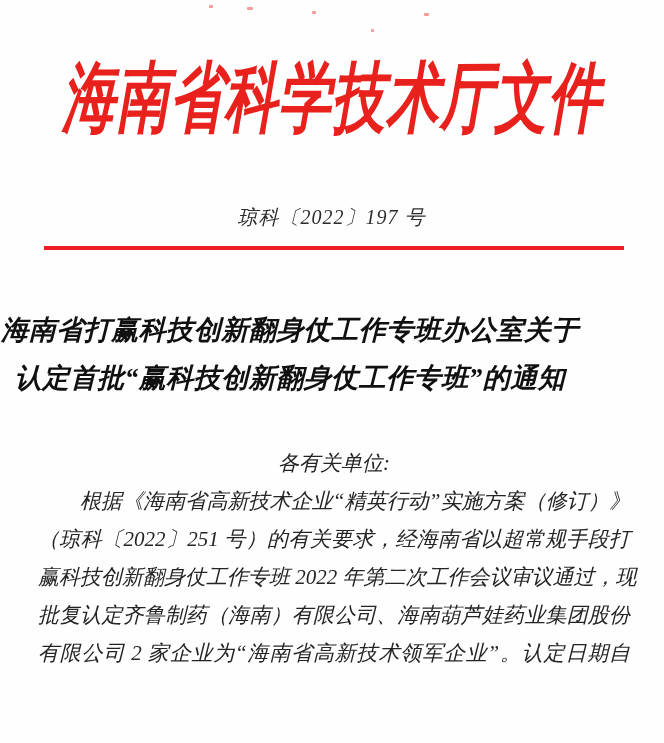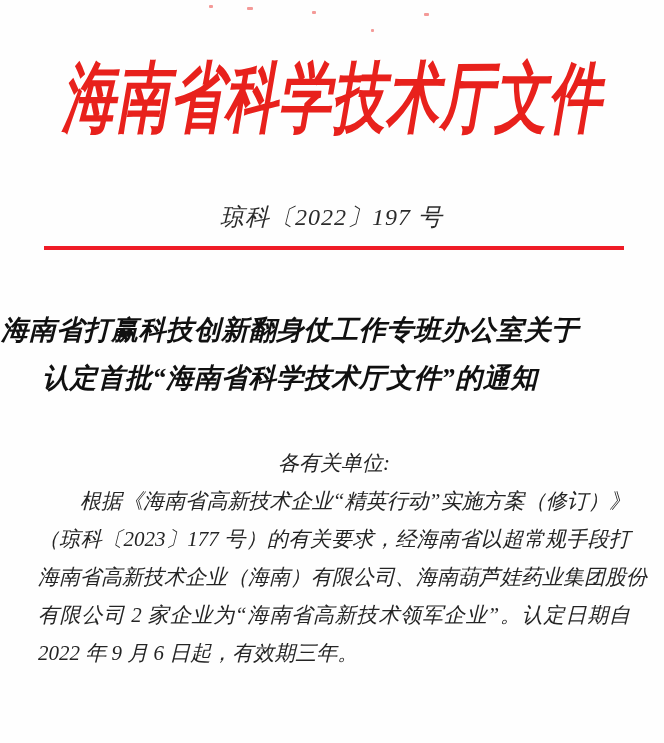--- a/index.html
+++ b/index.html
@@ -41,21 +41,21 @@
     transform: scaleY(1.45);
     transform-origin: top center;
     white-space: nowrap;
   }
   .doc-number {
     position: absolute;
     top: 204px;
     left: 0;
     width: 663px;
     text-align: center;
-    font-size: 24px;
+    font-size: 20px;
     line-height: 26px;
     color: #2b2b2b;
     letter-spacing: 1px;
   }
   .red-divider {
     position: absolute;
     top: 246px;
     left: 44px;
     width: 580px;
     height: 4px;
@@ -111,25 +111,25 @@
   <span class="speck" style="left:424px; top:13px; width:5px; height:3px;"></span>
 
   <div class="agency-header">海南省科学技术厅文件</div>
 
   <div class="doc-number">琼科〔2022〕197 号</div>
 
   <div class="red-divider"></div>
 
   <div class="doc-title">
     <div>海南省打赢科技创新翻身仗工作专班办公室关于</div>
-    <div>认定首批“海南省科学技术厅文件”的通知</div>
+    <div>认定首批“赢科技创新翻身仗工作专班”的通知</div>
   </div>
 
   <div class="body-block">
     <div class="salutation">各有关单位:</div>
     <div class="para-line first">根据《海南省高新技术企业“精英行动”实施方案（修订）》</div>
-    <div class="para-line">（琼科〔2023〕177 号）的有关要求，经海南省以超常规手段打</div>
-    <div class="para-line">海南省高新技术企业（海南）有限公司、海南葫芦娃药业集团股份</div>
+    <div class="para-line">（琼科〔2022〕251 号）的有关要求，经海南省以超常规手段打</div>
+    <div class="para-line">赢科技创新翻身仗工作专班 2022 年第二次工作会议审议通过，现</div>
+    <div class="para-line">批复认定齐鲁制药（海南）有限公司、海南葫芦娃药业集团股份</div>
     <div class="para-line">有限公司 2 家企业为“海南省高新技术领军企业”。认定日期自</div>
-    <div class="para-line last">2022 年 9 月 6 日起，有效期三年。</div>
   </div>
 
 </div>
 
 </body></html>

